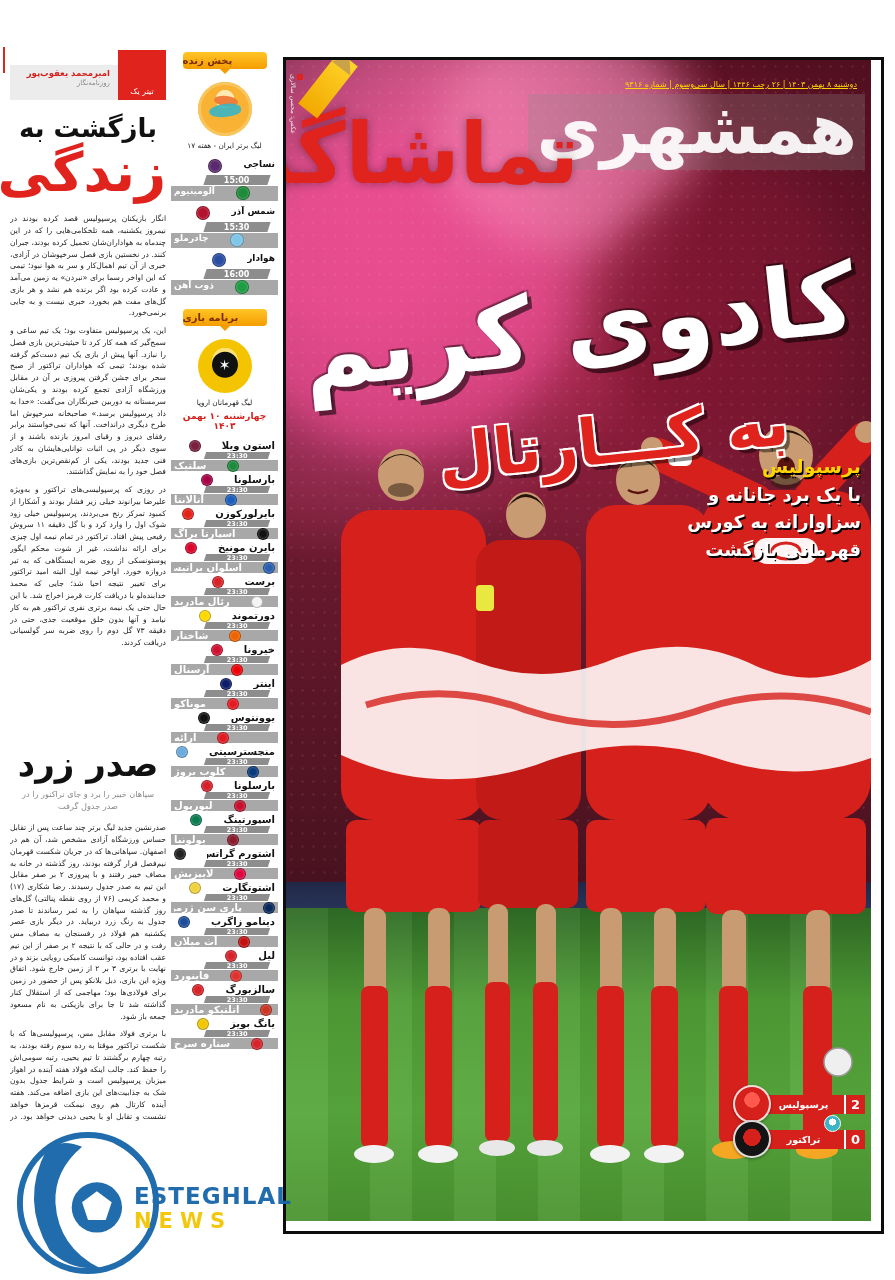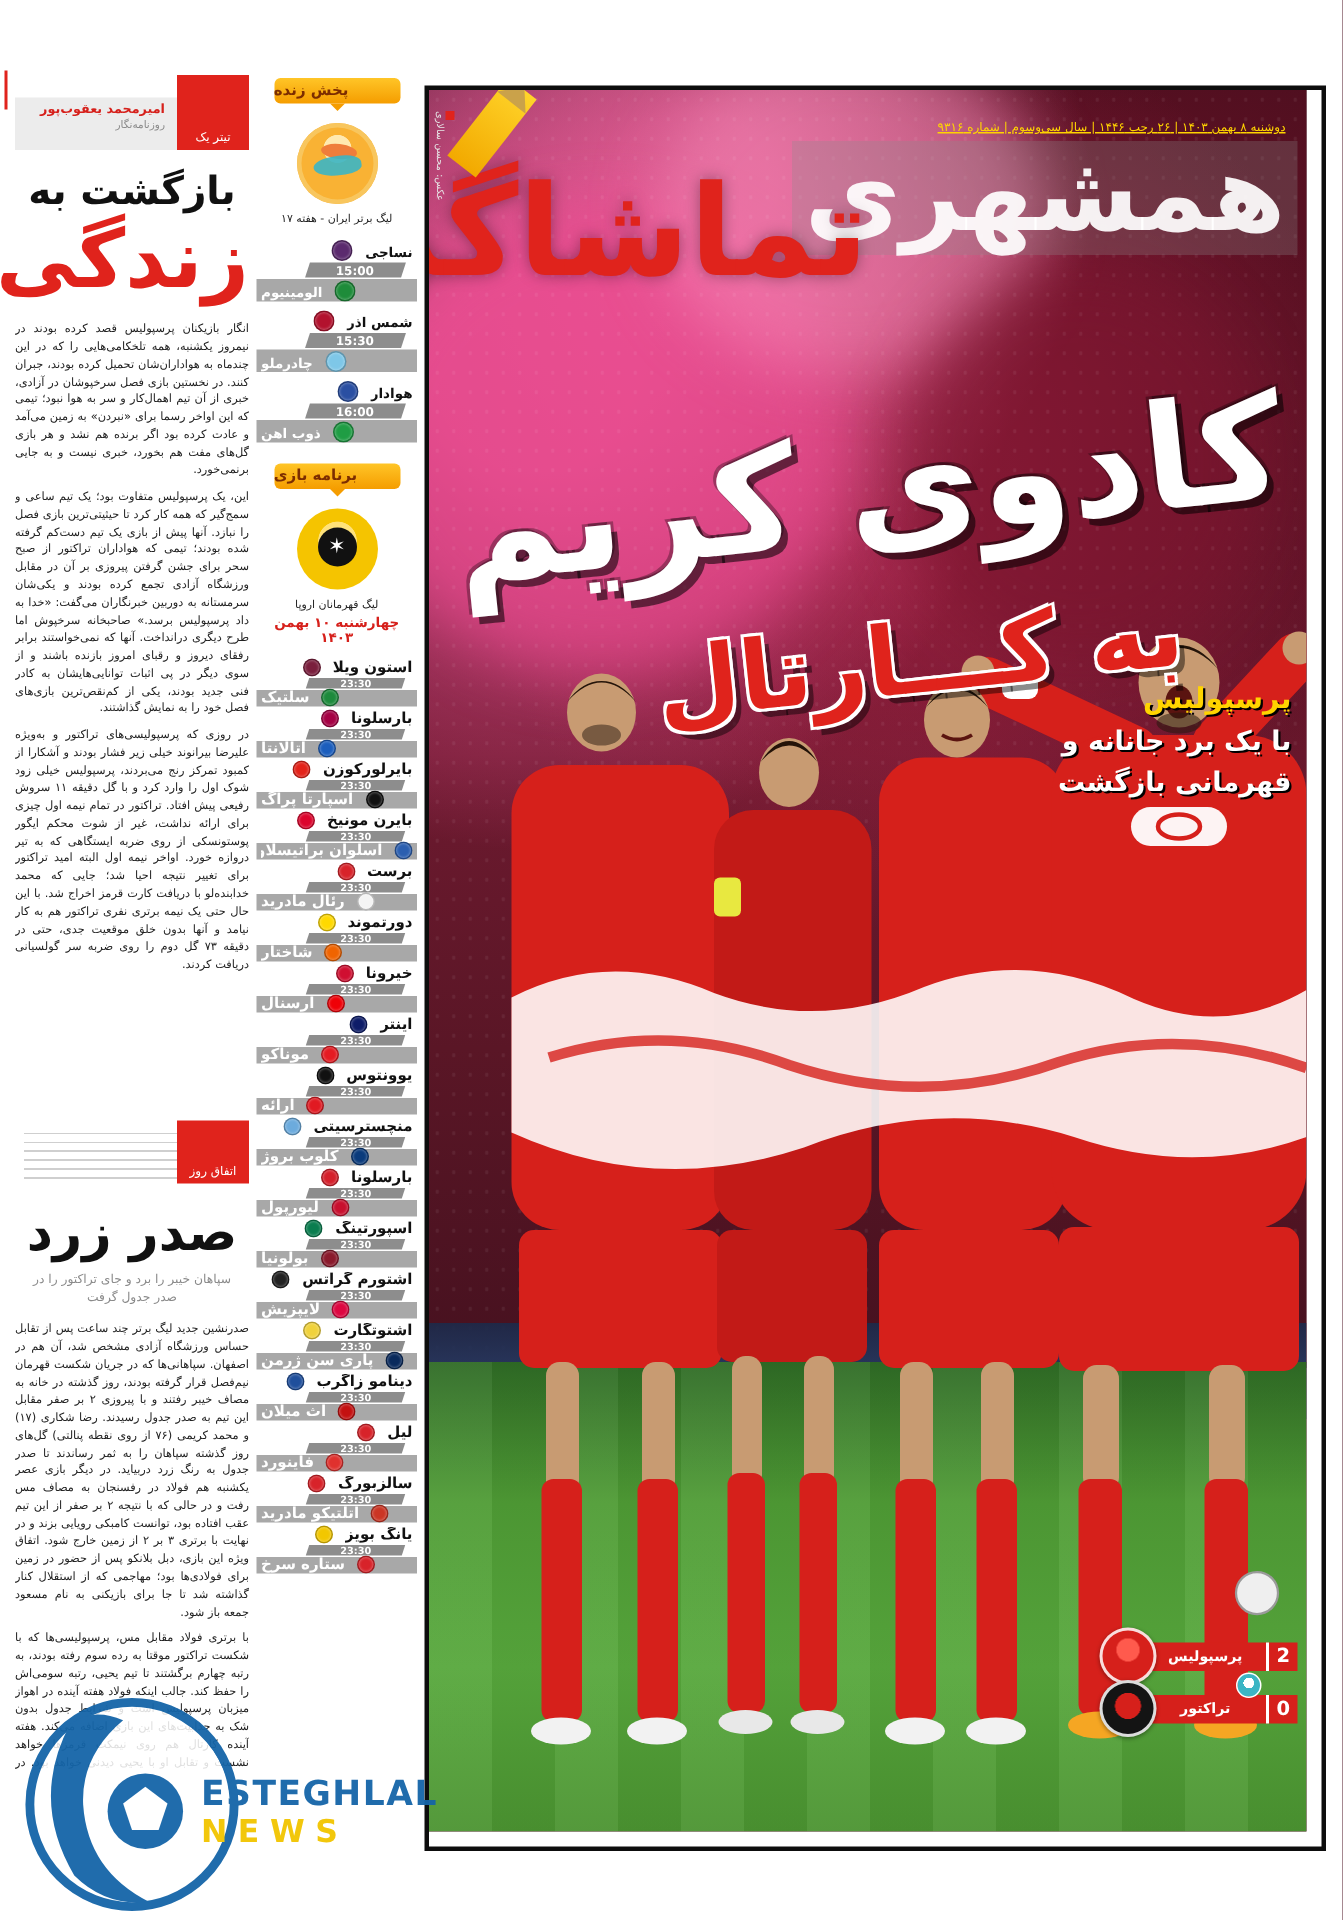--- a/index.html
+++ b/index.html
@@ -47,21 +47,21 @@
   .logo-iran::before{content:"";position:absolute;left:16px;top:14px;width:24px;height:10px;
     background:#ef7d3b;border-radius:50%;transform:rotate(6deg);}
   .logo-ucl{background:radial-gradient(circle at 50% 40%,#ffe27a 0 30%,#f5c400 31% 100%);}
   .logo-ucl .starball{position:absolute;left:50%;top:50%;transform:translate(-50%,-55%);
     width:26px;height:26px;border-radius:50%;background:#111;color:#fff;font-size:14px;line-height:26px;text-align:center;}
   .league-caption{font-size:7.3px;color:#222;text-align:center;line-height:1.3;}
   .date-caption{font-size:9px;font-weight:bold;color:#d6201b;text-align:center;margin-top:3px;}
 
   .fixtures{margin-top:9px;}
   .fixture{margin-bottom:4px;}
-  .team{display:flex;align-items:flex-end;gap:8px;padding:0 3px;}
+  .team{display:flex;align-items:flex-start;gap:21px;padding:0 3px;}
   .team-a{background:#ffffff;color:#111;justify-content:flex-start;}
   .team-b{background:#a8a8a8;color:#fff;justify-content:flex-start;flex-direction:row-reverse;}
   .team-name{font-weight:bold;white-space:nowrap;overflow:hidden;}
   .crest{border-radius:50%;border:1px solid rgba(0,0,0,.25);flex:none;box-shadow:inset 0 0 2px rgba(255,255,255,.5);}
   .time-bar{background:#8d8d8d;transform:skewX(-18deg);display:flex;align-items:center;justify-content:center;}
   .time-bar span{transform:skewX(18deg);color:#fff;font-weight:bold;}
   .live .team{height:15px;}
   .live .team-name{font-size:9px;}
   .live .crest{width:12px;height:12px;}
   .live .time-bar{height:10px;width:60%;margin:1px 8% 1px auto;}
@@ -169,24 +169,20 @@
       <div class="h1-main">زندگی</div>
       <div class="body-text body-1">
         <p>انگار بازیکنان پرسپولیس قصد کرده بودند در نیمروز یکشنبه، همه تلخکامی‌هایی را که در این چندماه به هواداران‌شان تحمیل کرده بودند، جبران کنند. در نخستین بازی فصل سرخپوشان در آزادی، خبری از آن تیم اهمال‌کار و سر به هوا نبود؛ تیمی که این اواخر رسما برای «نبردن» به زمین می‌آمد و عادت کرده بود اگر برنده هم نشد و هر بازی گل‌های مفت هم بخورد، خبری نیست و به جایی برنمی‌خورد.</p>
         <p>این، یک پرسپولیس متفاوت بود؛ یک تیم ساعی و سمج‌گیر که همه کار کرد تا حیثیتی‌ترین بازی فصل را نبازد. آنها پیش از بازی یک تیم دست‌کم گرفته شده بودند؛ تیمی که هواداران تراکتور از صبح سحر برای جشن گرفتن پیروزی بر آن در مقابل ورزشگاه آزادی تجمع کرده بودند و یکی‌شان سرمستانه به دوربین خبرنگاران می‌گفت: «خدا به داد پرسپولیس برسد.» صاحبخانه سرخپوش اما طرح دیگری درانداخت. آنها که نمی‌خواستند برابر رفقای دیروز و رقبای امروز بازنده باشند و از سوی دیگر در پی اثبات توانایی‌هایشان به کادر فنی جدید بودند، یکی از کم‌نقص‌ترین بازی‌های فصل خود را به نمایش گذاشتند.</p>
         <p>در روزی که پرسپولیسی‌های تراکتور و به‌ویژه علیرضا بیرانوند خیلی زیر فشار بودند و آشکارا از کمبود تمرکز رنج می‌بردند، پرسپولیس خیلی زود شوک اول را وارد کرد و با گل دقیقه ۱۱ سروش رفیعی پیش افتاد. تراکتور در تمام نیمه اول چیزی برای ارائه نداشت، غیر از شوت محکم ایگور پوستونسکی از روی ضربه ایستگاهی که به تیر دروازه خورد. اواخر نیمه اول البته امید تراکتور برای تغییر نتیجه احیا شد؛ جایی که محمد خدابنده‌لو با دریافت کارت قرمز اخراج شد. با این حال حتی یک نیمه برتری نفری تراکتور هم به کار نیامد و آنها بدون خلق موقعیت جدی، حتی در دقیقه ۷۳ گل دوم را روی ضربه سر گولسیانی دریافت کردند.</p>
 
       </div>
     </div>
 
     <div class="article-2">
-      <div class="kicker2-row">
-        <div class="kicker2-box">اتفاق روز</div>
-        <div class="rule-lines"></div>
-      </div>
       <div class="h2-main">صدر زرد</div>
       <div class="subtitle2">سپاهان خیبر را برد و جای تراکتور را در صدر جدول گرفت</div>
       <div class="body-text body-2">
         <p>صدرنشین جدید لیگ برتر چند ساعت پس از تقابل حساس ورزشگاه آزادی مشخص شد، آن هم در اصفهان. سپاهانی‌ها که در جریان شکست قهرمان نیم‌فصل قرار گرفته بودند، روز گذشته در خانه به مصاف خیبر رفتند و با پیروزی ۲ بر صفر مقابل این تیم به صدر جدول رسیدند. رضا شکاری (۱۷) و محمد کریمی (۷۶ از روی نقطه پنالتی) گل‌های روز گذشته سپاهان را به ثمر رساندند تا صدر جدول به رنگ زرد دربیاید. در دیگر بازی عصر یکشنبه هم فولاد در رفسنجان به مصاف مس رفت و در حالی که با نتیجه ۲ بر صفر از این تیم عقب افتاده بود، توانست کامبکی رویایی بزند و در نهایت با برتری ۳ بر ۲ از زمین خارج شود. اتفاق ویژه این بازی، دبل بلانکو پس از حضور در زمین برای فولادی‌ها بود؛ مهاجمی که از استقلال کنار گذاشته شد تا جا برای بازیکنی به نام مسعود جمعه باز شود.</p>
         <p>با برتری فولاد مقابل مس، پرسپولیسی‌ها که با شکست تراکتور موقتا به رده سوم رفته بودند، به رتبه چهارم برگشتند تا تیم یحیی، رتبه سومی‌اش را حفظ کند. جالب اینکه فولاد هفته آینده در اهواز میزبان پرسپولیس است و شرایط جدول بدون شک به جذابیت‌های این بازی اضافه می‌کند. هفته آینده کارتال هم روی نیمکت قرمزها خواهد نشست و تقابل او با یحیی دیدنی خواهد بود. در ادامه بازی‌های هفته هفدهم لیگ برتر، امروز نساجی به مصاف آلومینیوم خواهد رفت و شمس آذر با چادرملو دیدار می‌کند.</p>
       </div>
     </div>
   </div>
 
   <div class="sidebar">
@@ -594,20 +590,21 @@
       <div class="mast-white">همشهری</div>
       <div class="mast-red">تماشاگر</div>
       <div class="pencil"></div>
       <div class="photo-credit">عکس: محسن سالاری</div>
 
       <div class="cover-white">کادوی کریم</div>
       <div class="cover-red">به کـــارتال</div>
       <div class="deck">
         <div class="deck-team">پرسپولیس</div>
         <div class="deck-line">با یک برد جانانه و</div>
+        <div class="deck-line">سزاوارانه به کورس</div>
         <div class="deck-line">قهرمانی بازگشت</div>
       </div>
 
       <div class="scoreboard">
         <div class="score-row">
           <div class="crest-big crest-home"></div>
           <div class="score-bar">پرسپولیس</div>
           <div class="score-num">2</div>
         </div>
         <div class="score-row">

